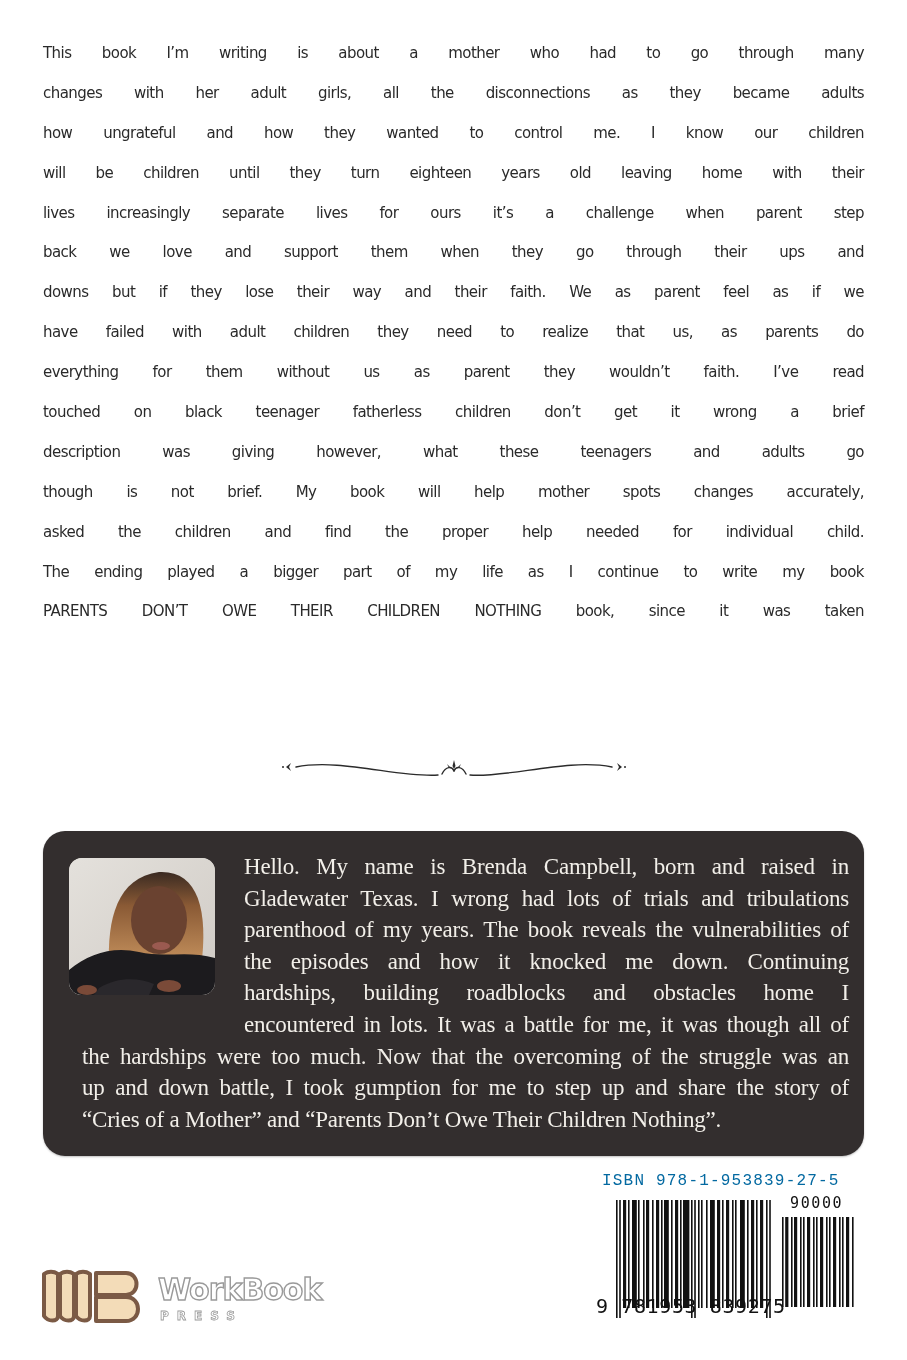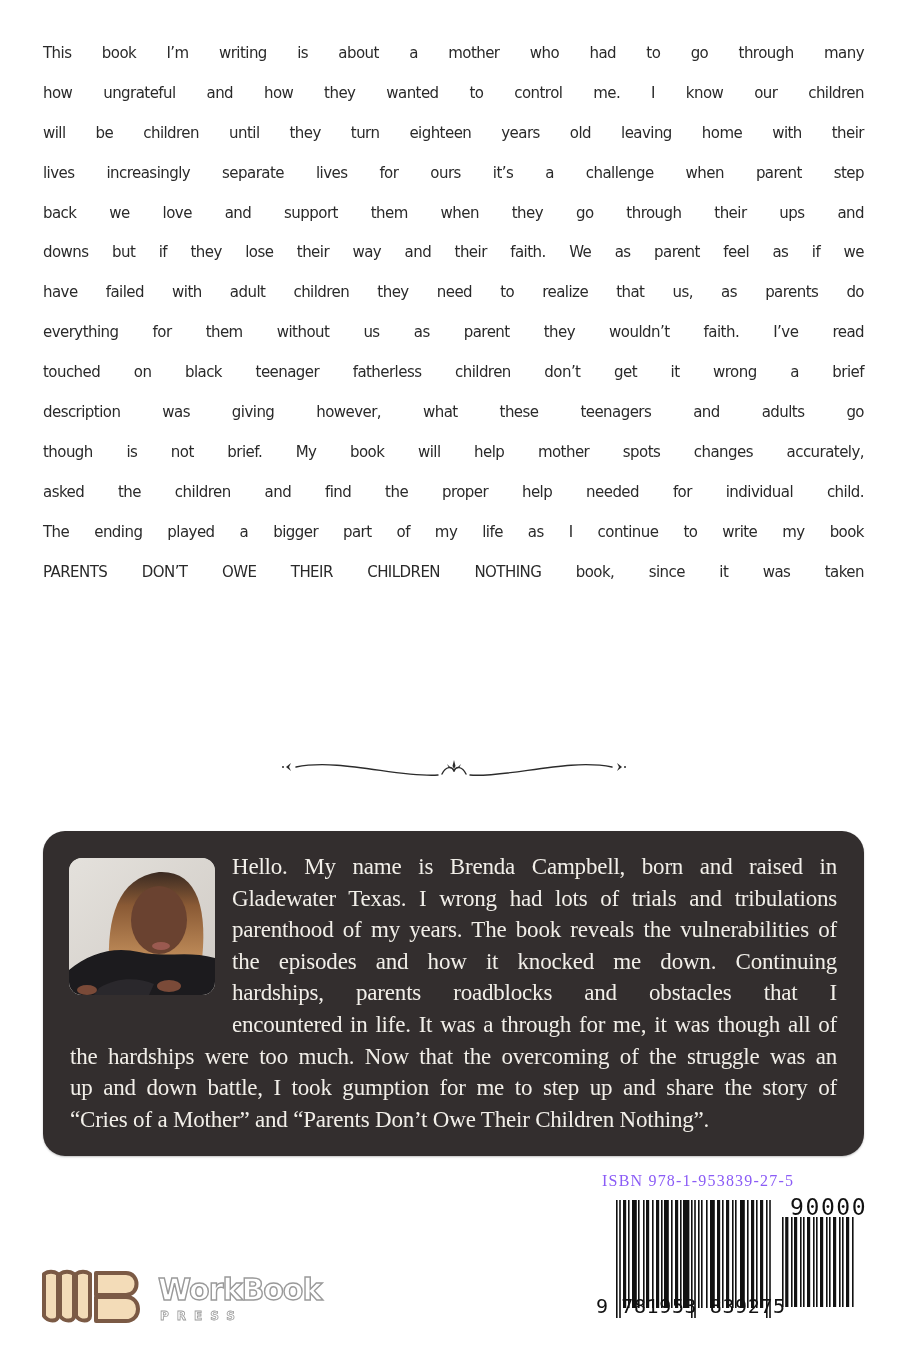--- a/index.html
+++ b/index.html
@@ -50,21 +50,21 @@
       left: 26px;
       top: 27px;
       width: 146px;
       height: 137px;
       border-radius: 13px;
       overflow: hidden;
       background: #d9d6d1;
     }
     .bio-text {
       position: absolute;
-      left: 27px;
+      left: 39px;
       top: 20px;
       width: 767px;
       font-family: "Liberation Serif", "DejaVu Serif", serif;
       font-size: 23px;
       line-height: 31.6px;
       color: #f2efe9;
       letter-spacing: -0.2px;
     }
     .bio-text .line {
       display: block;
@@ -80,32 +80,32 @@
       position: absolute;
       left: 596px;
       top: 1170px;
       width: 270px;
       height: 150px;
     }
     .isbn-label {
       position: absolute;
       left: 6px;
       top: 2px;
-      font-family: Liberation Serif, serif;
+      font-family: Liberation Mono, monospace;
       font-size: 16px;
       letter-spacing: 1.2px;
-      color: #8b5cf6;
+      color: #0369a1;
       white-space: nowrap;
     }
     .addon-code {
       position: absolute;
       left: 194px;
       top: 24px;
       font-family: "DejaVu Sans Mono", monospace;
-      font-size: 23px;
+      font-size: 15px;
       letter-spacing: 1.6px;
       color: #111;
     }
     .ean-digits {
       position: absolute;
       left: 0px;
       top: 124px;
       font-family: "DejaVu Sans Mono", monospace;
       font-size: 20px;
       letter-spacing: 0.6px;
@@ -121,20 +121,21 @@
       top: 1268px;
       width: 300px;
       height: 60px;
     }
   </style>
 </head>
 <body>
 
 <div class="blurb">
   <span class="line">This book I’m writing is about a mother who had to go through many</span>
+  <span class="line">changes with her adult girls, all the disconnections as they became adults</span>
   <span class="line">how ungrateful and how they wanted to control me. I know our children</span>
   <span class="line">will be children until they turn eighteen years old leaving home with their</span>
   <span class="line">lives increasingly separate lives for ours it’s a challenge when parent step</span>
   <span class="line">back we love and support them when they go through their ups and</span>
   <span class="line">downs but if they lose their way and their faith. We as parent feel as if we</span>
   <span class="line">have failed with adult children they need to realize that us, as parents do</span>
   <span class="line">everything for them without us as parent they wouldn’t faith. I’ve read</span>
   <span class="line">touched on black teenager fatherless children don’t get it wrong a brief</span>
   <span class="line">description was giving however, what these teenagers and adults go</span>
   <span class="line">though is not brief. My book will help mother spots changes accurately,</span>
@@ -183,22 +184,22 @@
       <path d="M30 130 C 50 118, 70 120, 85 126 L 80 137 L 25 137 Z" fill="#2a282c"></path>
       <ellipse cx="100" cy="128" rx="12" ry="6" fill="#7a4a38"></ellipse>
       <ellipse cx="18" cy="132" rx="10" ry="5" fill="#7a4a38"></ellipse>
     </svg>
   </div>
   <div class="bio-text">
     <span class="line indent">Hello. My name is Brenda Campbell, born and raised in</span>
     <span class="line indent">Gladewater Texas. I wrong had lots of trials and tribulations</span>
     <span class="line indent">parenthood of my years. The book reveals the vulnerabilities of</span>
     <span class="line indent">the episodes and how it knocked me down. Continuing</span>
-    <span class="line indent">hardships, parents roadblocks and obstacles that I</span>
-    <span class="line indent">encountered in life. It was a through for me, it was though all of</span>
+    <span class="line indent">hardships, building roadblocks and obstacles home I</span>
+    <span class="line indent">encountered in lots. It was a battle for me, it was though all of</span>
     <span class="line">the hardships were too much. Now that the overcoming of the struggle was an</span>
     <span class="line">up and down battle, I took gumption for me to step up and share the story of</span>
     <span class="line last">“Cries of a Mother” and “Parents Don’t Owe Their Children Nothing”.</span>
   </div>
 </div>
 
 <div class="barcode-block">
   <div class="isbn-label">ISBN 978-1-953839-27-5</div>
   <div class="addon-code">90000</div>
   <svg class="bars-main" viewBox="0 0 155 118" preserveAspectRatio="none">

